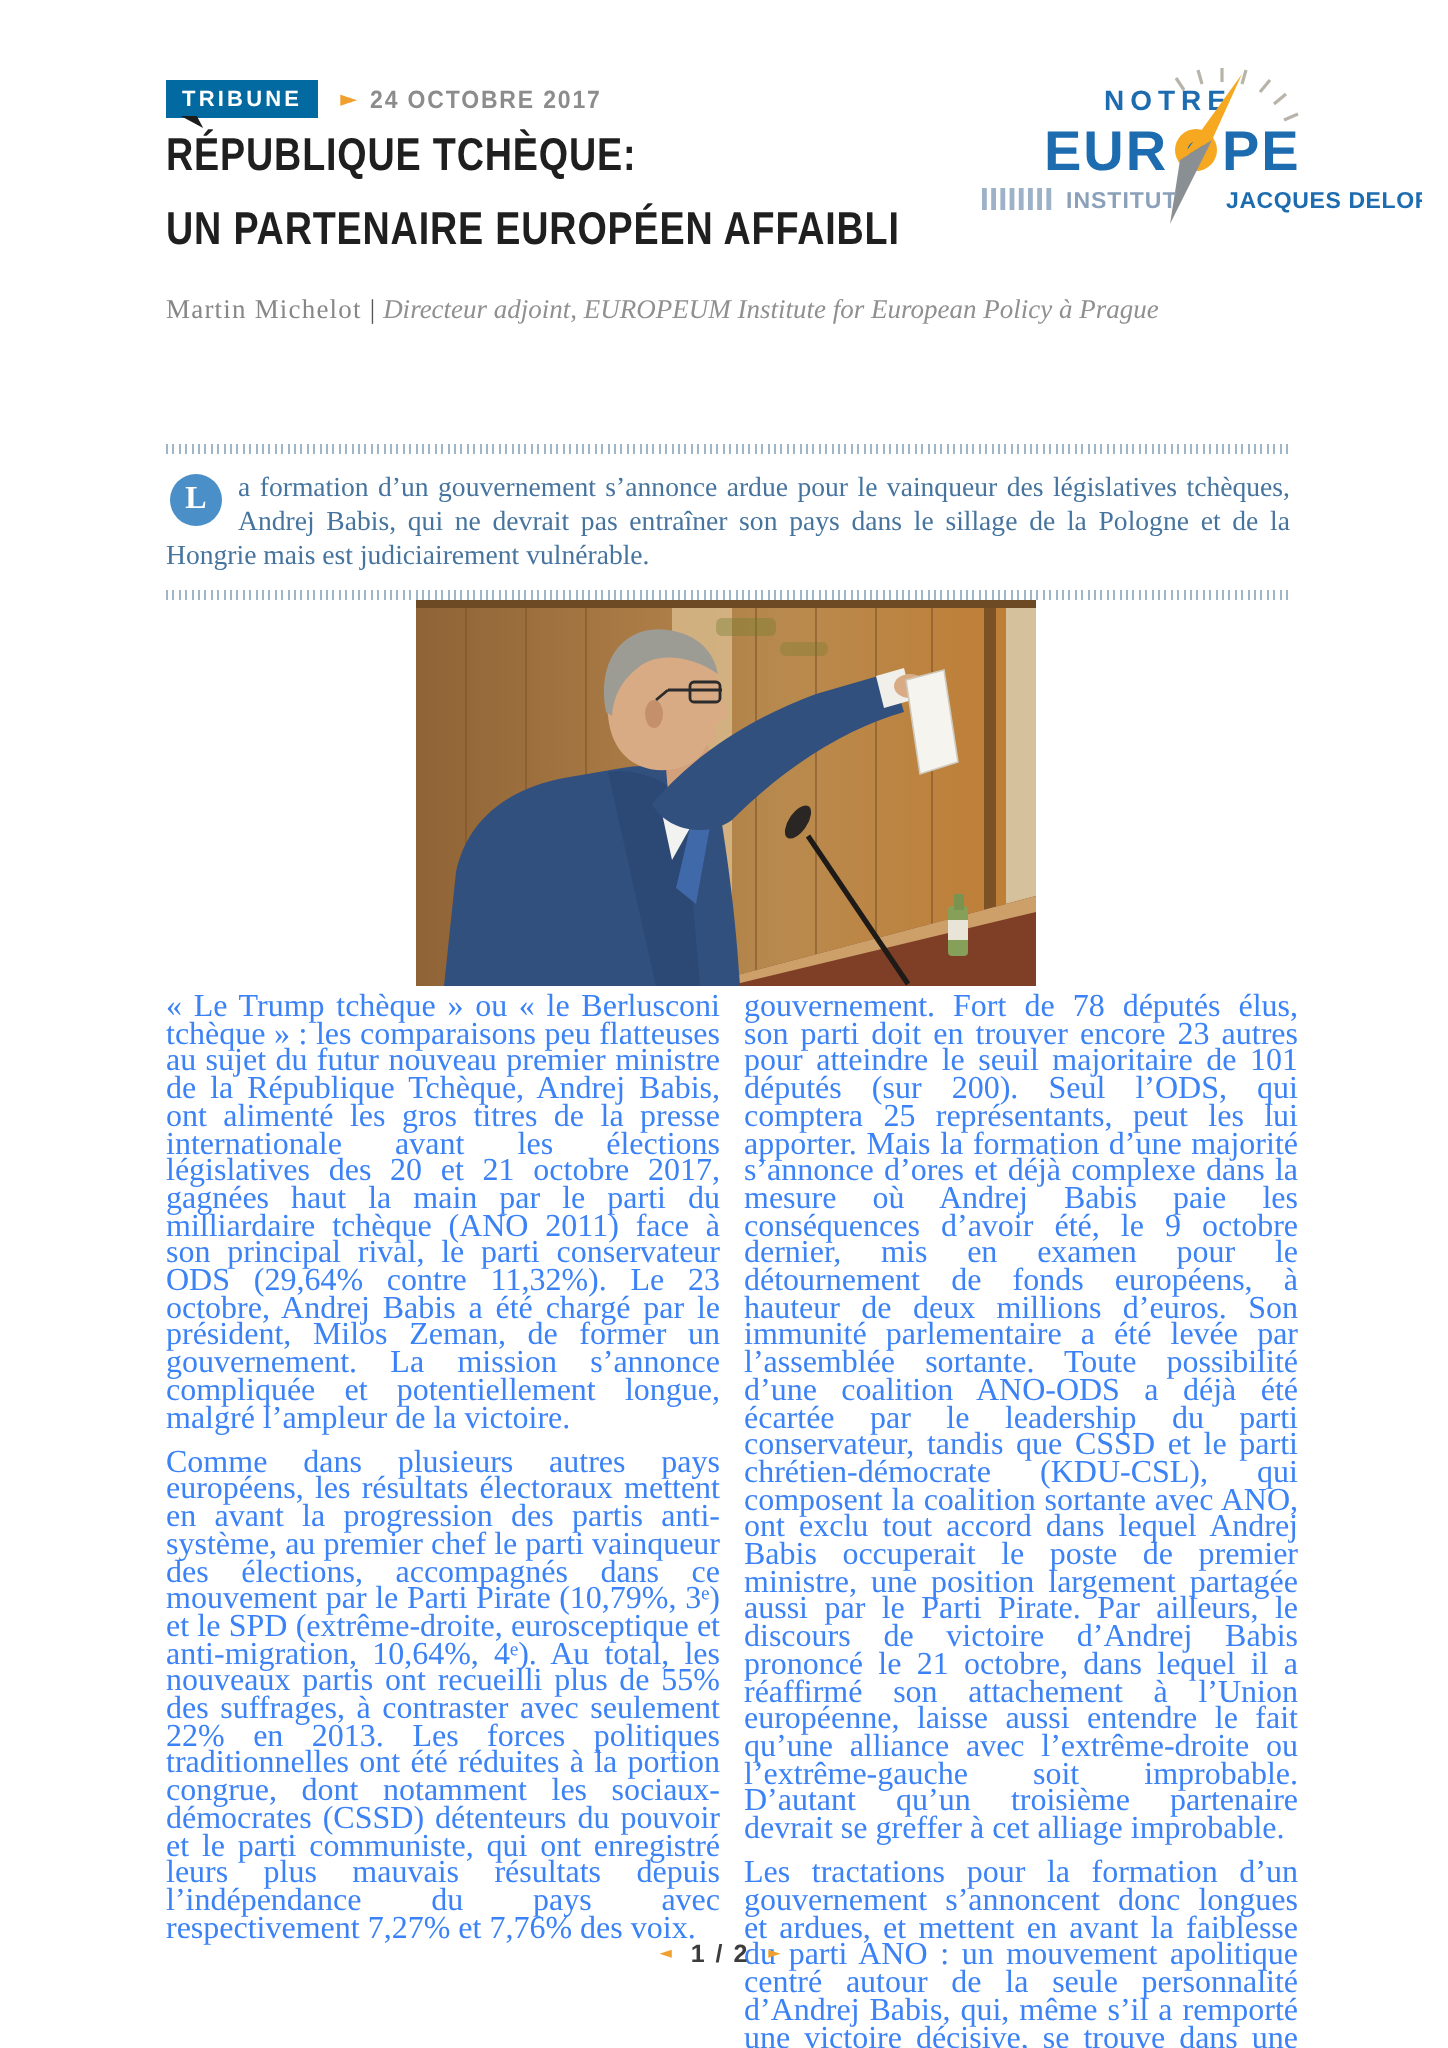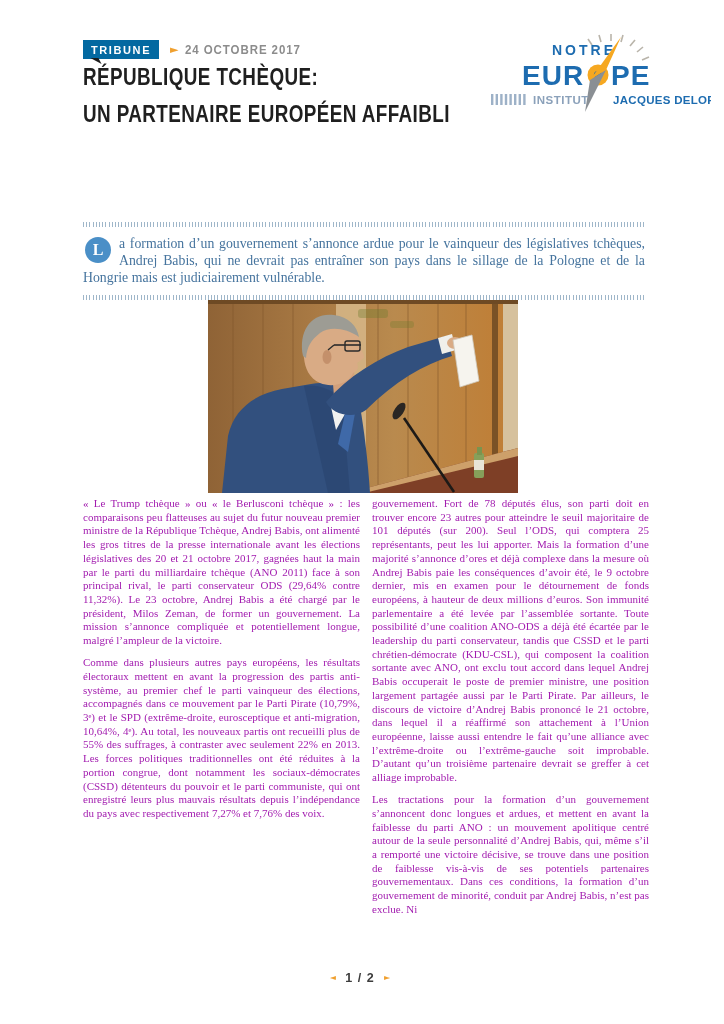--- a/index.html
+++ b/index.html
@@ -37,21 +37,21 @@
   .lead-text{margin:8px 0 9px;color:#46749e;font-size:13.8px;line-height:17px;text-align:justify;}
   .dropcap{float:left;width:26px;height:26px;border-radius:50%;background:#4a8fc7;color:#fff;
            font-size:16px;line-height:26px;text-align:center;margin:2px 8px 2px 2px;font-weight:bold;}
 
   
   .photo{position:absolute;top:300px;left:208px;width:310px;height:193px;display:block;}
 
   
   .columns{position:absolute;top:497px;left:83px;width:566px;display:flex;gap:12px;}
   .col{width:277px;}
-  .col p{margin:0 0 8.5px;font-size:11px;line-height:13.7px;text-align:justify;color:#a21caf;}
+  .col p{margin:0 0 8.5px;font-size:16px;line-height:13.7px;text-align:justify;color:#3b82f6;}
 
   
   .footer{position:absolute;top:968px;left:77px;width:566px;text-align:center;
           font-family:"Liberation Sans",sans-serif;}
   .pager-arrow{color:#f0a02f;font-family:"DejaVu Sans",sans-serif;font-size:8px;vertical-align:2px;}
   .pager-num{color:#3c3c3c;font-weight:bold;font-size:12.5px;letter-spacing:1px;margin:0 5px;}
 </style>
 </head>
 <body>
 
@@ -63,20 +63,23 @@
       <span class="date-arrow">►</span>
       <span class="date-text">24 OCTOBRE 2017</span>
     </div>
   </div>
 
   <h1 class="title" style="margin:0;">
     <span>RÉPUBLIQUE TCHÈQUE:</span>
     <span>UN PARTENAIRE EUROPÉEN AFFAIBLI</span>
   </h1>
 
+  <div class="byline">
+    <span class="name">Martin Michelot</span><span class="sep">|</span><span class="role">Directeur adjoint, EUROPEUM Institute for European Policy à Prague</span>
+  </div>
 
   <svg class="logo" viewBox="0 0 222 80" font-family="Liberation Sans, sans-serif">
 
     <g stroke="#b9b4aa" stroke-width="1.6">
       <line x1="103" y1="11" x2="99" y2="5"></line>
       <line x1="112" y1="8" x2="110" y2="1"></line>
       <line x1="122" y1="7" x2="122" y2="0"></line>
       <line x1="132" y1="8" x2="134" y2="1"></line>
       <line x1="141" y1="12" x2="146" y2="6"></line>
       <line x1="148" y1="18" x2="154" y2="13"></line>

